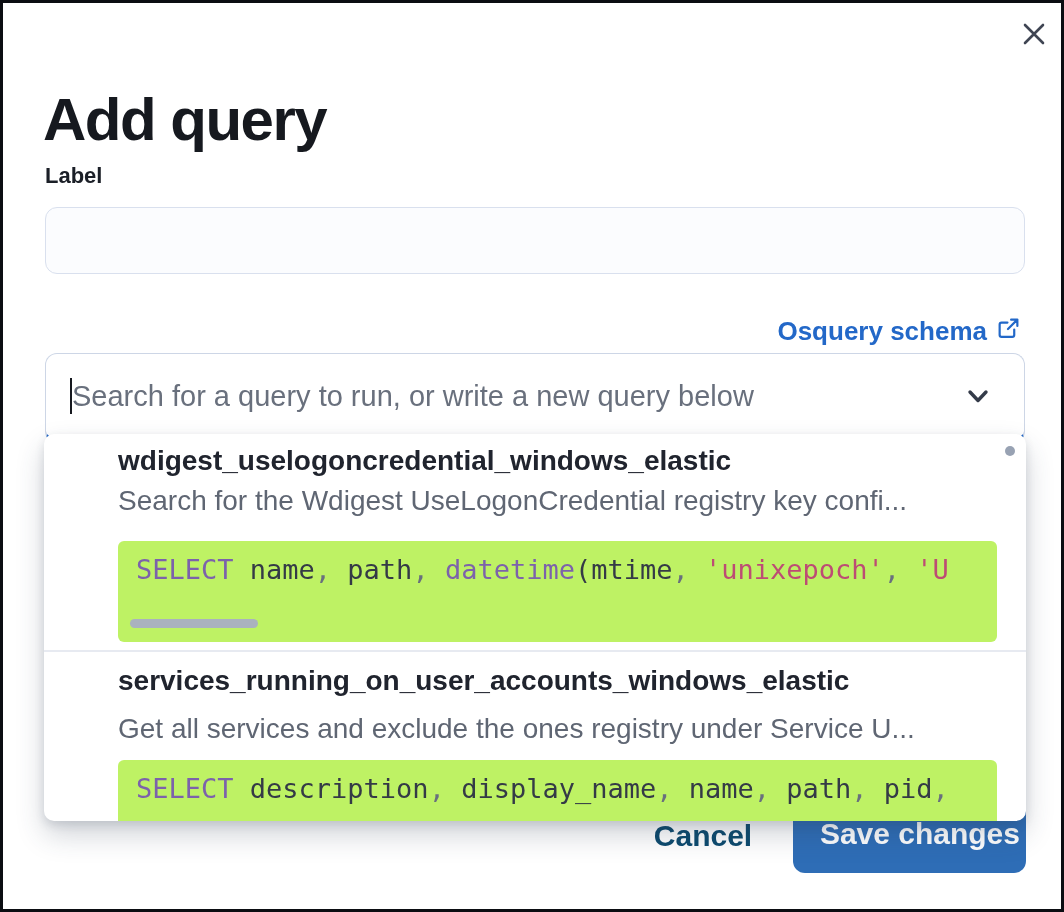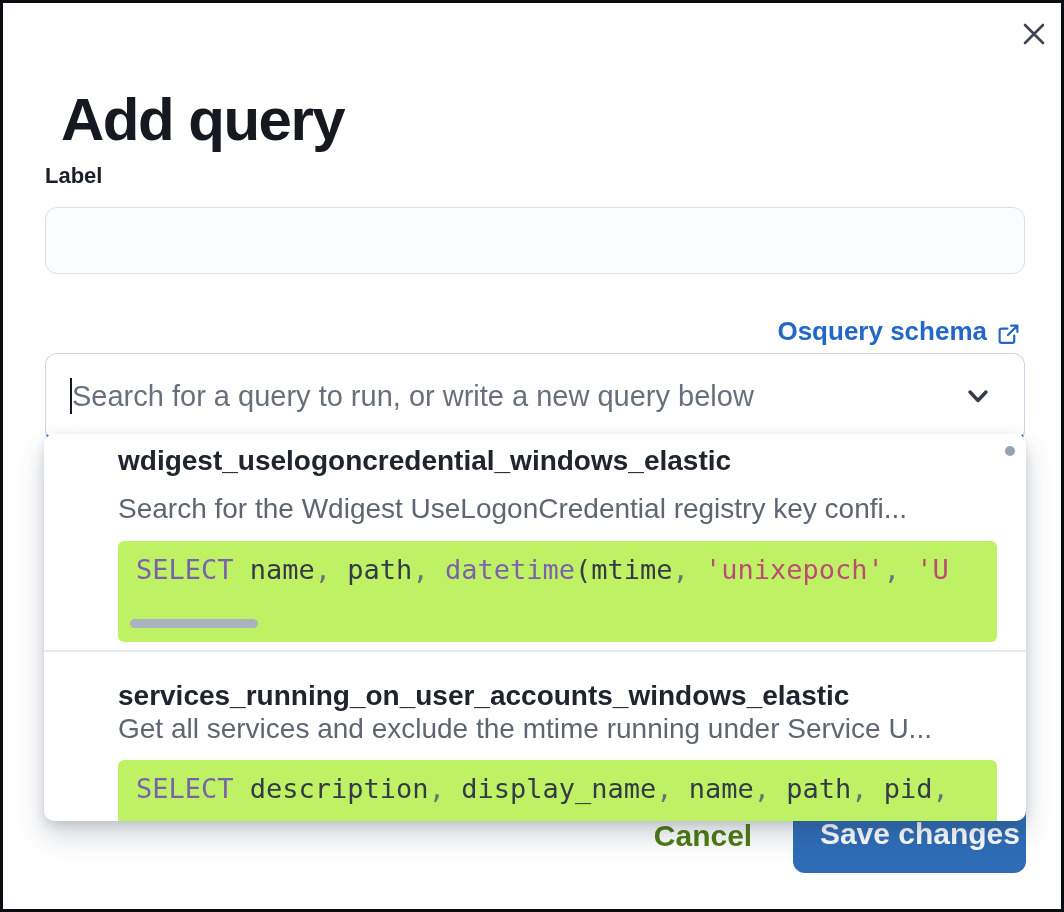--- a/index.html
+++ b/index.html
@@ -7,34 +7,34 @@
     position:relative;width:1064px;height:912px;box-sizing:border-box;
     border:3px solid #0b0d12;background:#fff;overflow:hidden;
     font-family:"Liberation Sans","DejaVu Sans",sans-serif;color:#1a1d26;
   }
   .abs{position:absolute;}
 
   
   .close-btn{left:1012px;top:12px;width:38px;height:38px;display:flex;align-items:center;justify-content:center;cursor:pointer;background:none;border:none;}
 
   
-  .modal-title{left:58px;top:42px;font-size:60px;font-weight:700;letter-spacing:-1.5px;color:#16191f;}
+  .modal-title{left:40px;top:42px;font-size:60px;font-weight:700;letter-spacing:-1.5px;color:#16191f;}
 
   
   .field-label{left:42px;font-size:22px;font-weight:700;color:#1b1f27;}
   .field-label.blue{color:#2368c8;}
 
   
   .label-input{
     left:42px;top:204px;width:980px;height:67px;box-sizing:border-box;
     background:#fbfcfe;border:1px solid #d9e0ee;border-radius:12px;
   }
 
   
-  .schema-link{top:313px;right:40px;display:flex;align-items:flex-end;gap:9px;color:#2368c8;font-size:26px;font-weight:700;cursor:pointer;text-decoration:none;}
+  .schema-link{top:313px;right:40px;display:flex;align-items:flex-start;gap:9px;color:#2368c8;font-size:26px;font-weight:700;cursor:pointer;text-decoration:none;}
 
   
   .combo{
     left:42px;top:350px;width:980px;height:90px;box-sizing:border-box;background:#fff;
     border:1px solid #cdd6e6;border-bottom:5px solid #2368c8;border-radius:12px;
     display:flex;align-items:center;padding:0 24px;gap:0;
   }
   .caret{width:2px;height:36px;background:#16191f;flex:0 0 auto;}
   .placeholder{font-size:29px;color:#69707d;white-space:nowrap;overflow:hidden;flex:1;}
   .chevron-btn{width:44px;height:44px;display:flex;align-items:center;justify-content:center;flex:0 0 auto;cursor:pointer;background:none;border:none;}
@@ -51,21 +51,21 @@
   .code-block{position:absolute;left:74px;width:879px;background:#bef264;border-radius:6px;overflow:hidden;box-sizing:border-box;}
   .code-line{position:absolute;left:18px;top:13px;font-family:"DejaVu Sans Mono","Liberation Mono",monospace;font-size:27px;white-space:pre;color:#343a46;}
   .tok-kw,.tok-fn{color:#7c62ab;}
   .tok-id{color:#343a46;}
   .tok-p{color:#69707d;}
   .tok-str{color:#bd4c74;}
   .code-scrollbar{position:absolute;left:12px;bottom:14px;width:128px;height:9px;border-radius:5px;background:#aab2be;cursor:pointer;}
   .divider{position:absolute;left:0;top:216px;width:100%;height:2px;background:#e7eaf1;}
 
   
-  .cancel-btn{left:640px;top:807px;width:120px;height:50px;line-height:50px;text-align:center;font-size:30px;font-weight:700;color:#4d7c0f;background:none;border:none;cursor:pointer;z-index:1;font-family:inherit;}
+  .cancel-btn{left:640px;top:807px;width:120px;height:50px;line-height:50px;text-align:center;font-size:30px;font-weight:700;color:#0c4a6e;background:none;border:none;cursor:pointer;z-index:1;font-family:inherit;}
   .save-btn{left:790px;top:792px;width:233px;height:78px;background:#2e6db6;border:none;border-radius:12px;color:#fff;font-size:30px;font-weight:700;cursor:pointer;z-index:1;font-family:inherit;text-align:right;}
   svg{display:block;}
 </style>
 </head>
 <body>
 
 <div id="screen">
 
   <button class="abs close-btn">
     <span>
@@ -102,32 +102,32 @@
         </svg>
       </span>
     </button>
   </div>
 
   <div class="abs popover">
     <span class="scroll-dot"></span>
 
     <div>
       <div class="opt-title" style="top:11px;">wdigest_uselogoncredential_windows_elastic</div>
-      <div class="opt-desc" style="top:59px;">Search for the Wdigest UseLogonCredential registry key confi...</div>
+      <div class="opt-desc" style="top:51px;">Search for the Wdigest UseLogonCredential registry key confi...</div>
       <div class="code-block" style="top:107px;height:101px;">
         <div class="code-line"><span class="tok-kw">SELECT</span><span class="tok-id"> name</span><span class="tok-p">,</span><span class="tok-id"> path</span><span class="tok-p">,</span><span class="tok-fn"> datetime</span><span class="tok-id">(</span><span class="tok-id">mtime</span><span class="tok-p">,</span><span class="tok-str"> 'unixepoch'</span><span class="tok-p">,</span><span class="tok-str"> 'U</span></div>
         <span class="code-scrollbar"></span>
       </div>
     </div>
 
     <div class="divider"></div>
 
     <div>
-      <div class="opt-title" style="top:246px;">services_running_on_user_accounts_windows_elastic</div>
-      <div class="opt-desc" style="top:279px;">Get all services and exclude the mtime running under Service U...</div>
+      <div class="opt-title" style="top:231px;">services_running_on_user_accounts_windows_elastic</div>
+      <div class="opt-desc" style="top:279px;">Get all services and exclude the ones registry under Service U...</div>
       <div class="code-block" style="top:326px;height:95px;">
         <div class="code-line"><span class="tok-kw">SELECT</span><span class="tok-id"> description</span><span class="tok-p">,</span><span class="tok-id"> display_name</span><span class="tok-p">,</span><span class="tok-id"> name</span><span class="tok-p">,</span><span class="tok-id"> path</span><span class="tok-p">,</span><span class="tok-id"> pid</span><span class="tok-p">,</span></div>
       </div>
     </div>
   </div>
 
   <button class="abs cancel-btn">Cancel</button>
   <button class="abs save-btn">Save changes</button>
 
 </div>

